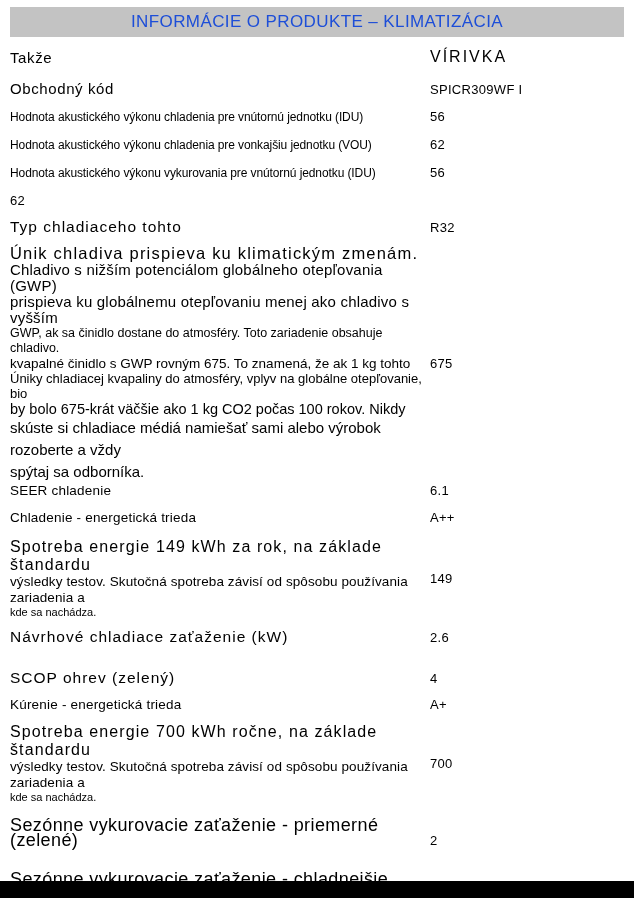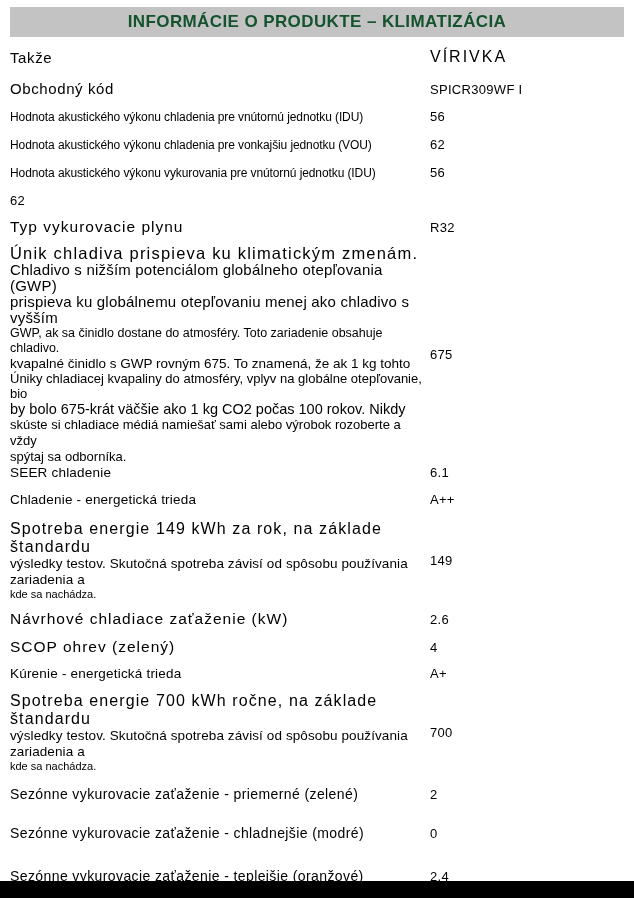--- a/index.html
+++ b/index.html
@@ -8,42 +8,42 @@
     background:#ffffff;color:#000;
     font-family:"Liberation Sans",sans-serif;
     position:relative;overflow:hidden;
   }
   .titlebar{
     margin:7px 10px 0 10px;height:30px;
     background:#c3c3c3;
     display:flex;align-items:center;justify-content:center;
   }
   .titlebar h1{
-    margin:0;font-size:17px;font-weight:700;letter-spacing:.4px;color:#14532d;
+    margin:0;font-size:17px;font-weight:400;letter-spacing:.4px;color:#1d4ed8;
   }
   .sheet{padding:0 10px}
   .row{display:flex;align-items:flex-end}
   .row.block{align-items:center}
   .lbl{flex:0 0 420px;width:420px}
   .val{font-size:13px;letter-spacing:.3px;white-space:nowrap}
   .val-brand{font-size:16px;letter-spacing:2px}
   
   .lbl-md {font-size:15px;letter-spacing:.6px;line-height:16px}
   .lbl-xs {font-size:12px;letter-spacing:-.1px;line-height:13px}
   .lbl-lg {font-size:15.5px;letter-spacing:1px;line-height:17px}
   .lbl-reg{font-size:13.5px;letter-spacing:.2px;line-height:14px}
-  .lbl-sea{font-size:14px;letter-spacing:.4px;line-height:15px}
+  .lbl-sea{font-size:18px;letter-spacing:.4px;line-height:15px}
   
   .p-l1{font-size:16.5px;letter-spacing:1.2px;line-height:18px}
   .p-l2{font-size:15px;letter-spacing:.2px;line-height:16px}
   .p-l4{font-size:12.5px;line-height:15px}
   .p-l5{font-size:13.5px;line-height:15px}
   .p-l6{font-size:13px;line-height:15px}
   .p-l7{font-size:14.5px;line-height:16px}
-  .p-l8{font-size:13px;line-height:16px}
+  .p-l8{font-size:15px;line-height:22px}
   
   .b-l1{font-size:16px;letter-spacing:1.1px;line-height:18px}
   .b-l2{font-size:13.5px;letter-spacing:.1px;line-height:16px}
   .b-l3{font-size:11px;line-height:13px}
   .footbar{
     position:absolute;left:0;bottom:0;width:634px;height:17px;background:#000;
   }
 </style>
 </head>
 <body>
@@ -79,21 +79,21 @@
     <div class="row" style="margin-top:13px">
       <div class="lbl lbl-xs">Hodnota akustického výkonu vykurovania pre vnútornú jednotku (IDU)</div>
       <div class="val">56</div>
     </div>
 
     <div class="row" style="margin-top:13px">
       <div class="val">62</div>
     </div>
 
     <div class="row" style="margin-top:10px">
-      <div class="lbl lbl-lg">Typ vykurovacie plynu</div>
+      <div class="lbl lbl-lg">Typ chladiaceho tohto</div>
       <div class="val">R32</div>
     </div>
 
     <div class="row block" style="margin-top:9px">
       <div class="lbl">
         <div class="p-l1">Únik chladiva prispieva ku klimatickým zmenám.</div>
         <div class="p-l2">Chladivo s nižším potenciálom globálneho otepľovania (GWP)</div>
         <div class="p-l2">prispieva ku globálnemu otepľovaniu menej ako chladivo s vyšším</div>
         <div class="p-l4">GWP, ak sa činidlo dostane do atmosféry. Toto zariadenie obsahuje chladivo.</div>
         <div class="p-l5">kvapalné činidlo s GWP rovným 675. To znamená, že ak 1 kg tohto</div>
@@ -122,21 +122,21 @@
         <div class="b-l3">kde sa nachádza.</div>
       </div>
       <div class="val">149</div>
     </div>
 
     <div class="row" style="margin-top:9px">
       <div class="lbl lbl-lg">Návrhové chladiace zaťaženie (kW)</div>
       <div class="val">2.6</div>
     </div>
 
-    <div class="row" style="margin-top:11px">
+    <div class="row" style="margin-top:24px">
       <div class="lbl lbl-lg">SCOP ohrev (zelený)</div>
       <div class="val">4</div>
     </div>
 
     <div class="row" style="margin-top:11px">
       <div class="lbl lbl-reg">Kúrenie - energetická trieda</div>
       <div class="val">A+</div>
     </div>
 
     <div class="row block" style="margin-top:11px">

